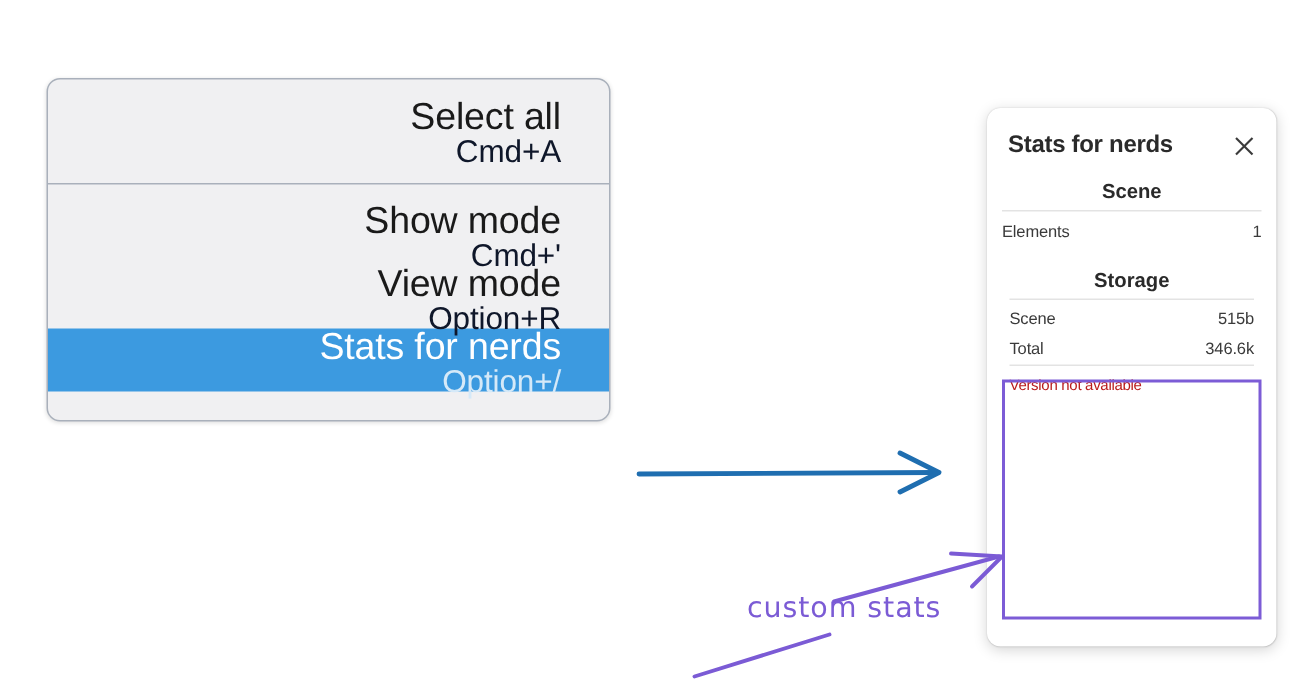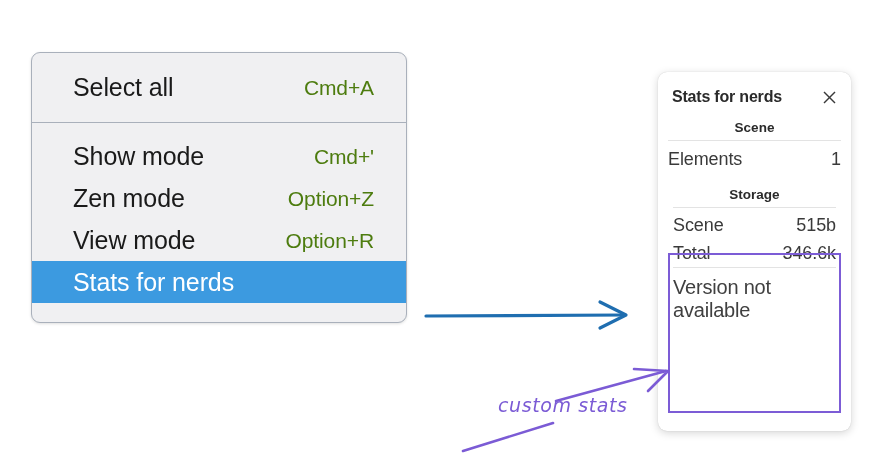--- a/index.html
+++ b/index.html
@@ -37,36 +37,37 @@
   .menu-group.group-2 {
     padding: 12px 0 0 0;
   }
   .menu-sep {
     height: 1px;
     background: #a9b0bb;
     width: 100%;
   }
   .menu-item {
     display: flex;
-    align-items: center;
+    align-items: flex-end;
     justify-content: space-between;
     height: 42px;
     padding: 0 32px 0 41px;
     box-sizing: border-box;
     cursor: default;
+    flex-direction: column;
   }
   .menu-item .mi-label {
     font-size: 25px;
     color: #1a1a1a;
     letter-spacing: -0.1px;
     line-height: 1;
   }
   .menu-item .mi-shortcut {
     font-size: 21px;
-    color: #4d7c0f;
+    color: #0f172a;
     letter-spacing: -0.1px;
     line-height: 1;
   }
   .menu-item.selected {
     background: #3c9ae0;
   }
   .menu-item.selected .mi-label {
     color: #ffffff;
   }
   .menu-item.selected .mi-shortcut {
@@ -124,30 +125,30 @@
   }
   .sp-divider {
     height: 1px;
     background: #e3e3e3;
     margin: 0 0 4px 0;
   }
   .sp-row {
     display: flex;
     align-items: baseline;
     justify-content: space-between;
-    font-size: 18px;
+    font-size: 11px;
     color: #3a3a3a;
     padding: 3.5px 0;
     line-height: 1.15;
   }
   .sp-row .sp-key { letter-spacing: -0.1px; }
   .sp-row .sp-val { letter-spacing: -0.1px; }
   .sp-note {
-    font-size: 20px;
-    color: #404040;
+    font-size: 10px;
+    color: #b91c1c;
     padding: 4px 0 0 0;
     letter-spacing: -0.2px;
   }
 
   
   #custom-stats-box {
     position: absolute;
     left: 10px;
     top: 181px;
     width: 173px;
@@ -170,21 +171,20 @@
   }
   #annotation-text {
     position: absolute;
     left: 498px;
     top: 394px;
     font-family: "DejaVu Sans", sans-serif;
     font-size: 19px;
     color: #7b5bd5;
     letter-spacing: 0.6px;
     white-space: nowrap;
-    font-style: italic;
   }
 </style>
 </head>
 <body>
 
 <div id="context-menu">
 
   <div class="menu-group group-1">
     <div class="menu-item">
       <span class="mi-label">Select all</span>
@@ -193,29 +193,26 @@
   </div>
 
   <div class="menu-sep"></div>
 
   <div class="menu-group group-2">
     <div class="menu-item">
       <span class="mi-label">Show mode</span>
       <span class="mi-shortcut">Cmd+'</span>
     </div>
     <div class="menu-item">
-      <span class="mi-label">Zen mode</span>
-      <span class="mi-shortcut">Option+Z</span>
-    </div>
-    <div class="menu-item">
       <span class="mi-label">View mode</span>
       <span class="mi-shortcut">Option+R</span>
     </div>
     <div class="menu-item selected">
       <span class="mi-label">Stats for nerds</span>
+      <span class="mi-shortcut">Option+/</span>
     </div>
     <div class="menu-tail"></div>
   </div>
 
 </div>
 
 <div id="stats-panel">
 
   <div class="sp-header">
     <span class="sp-title">Stats for nerds</span>

